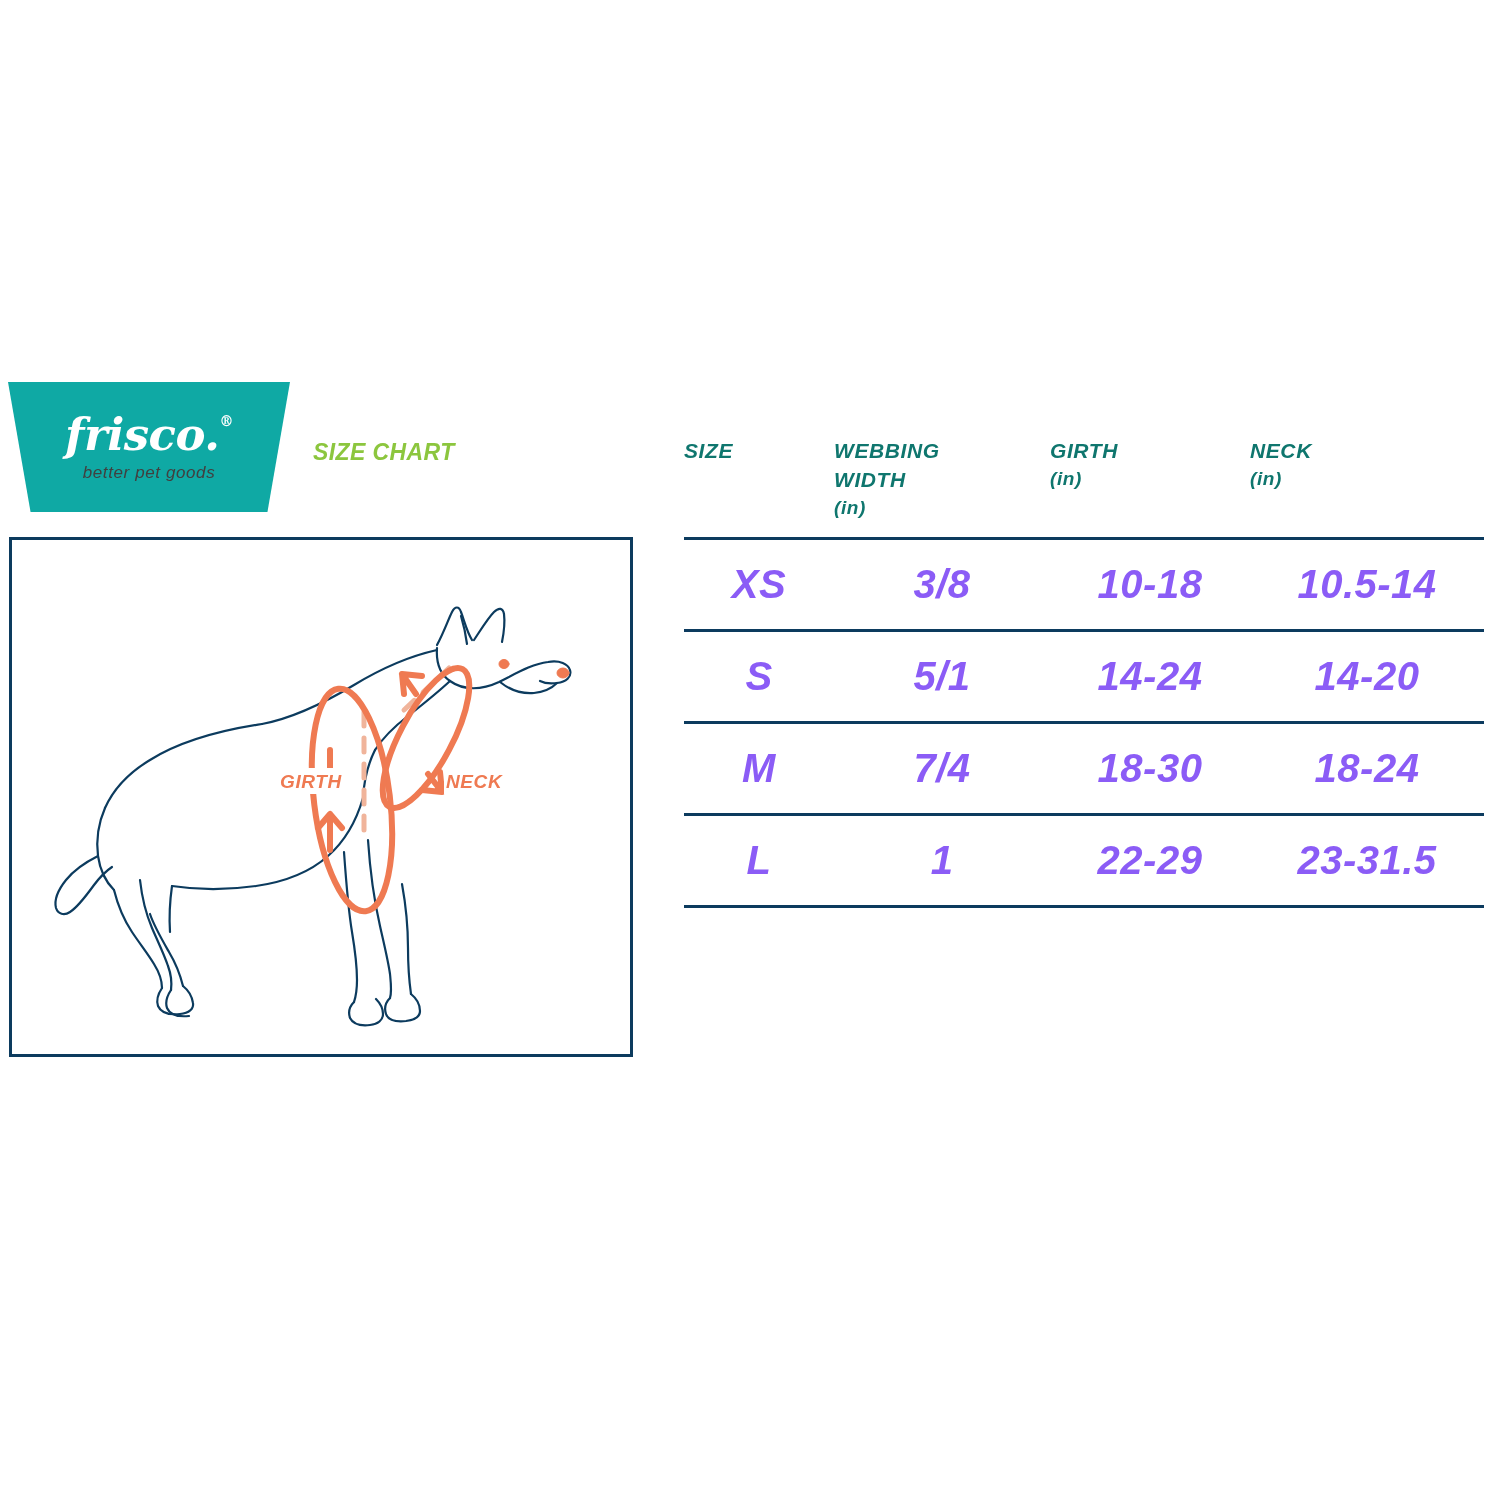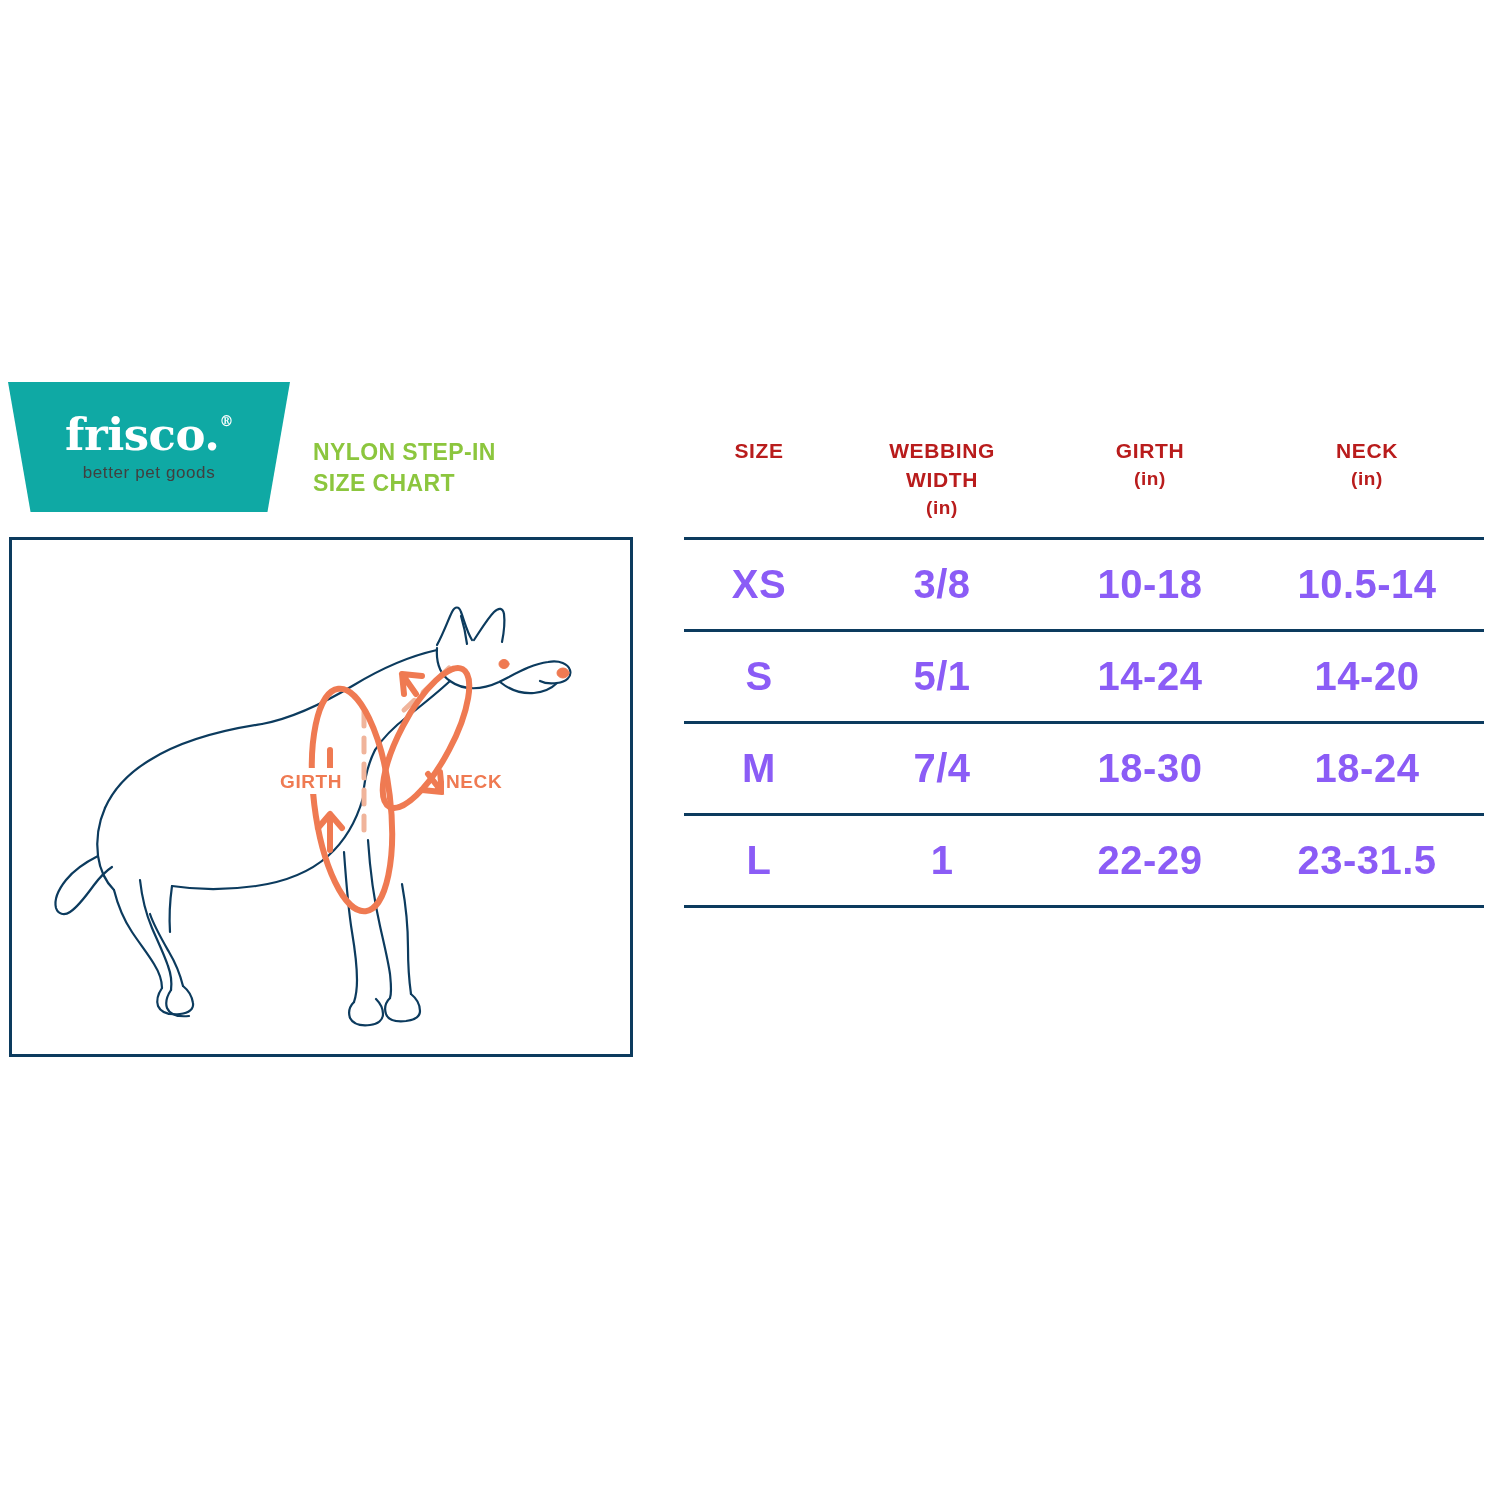--- a/index.html
+++ b/index.html
@@ -13,20 +13,21 @@
     font-family: "Liberation Sans", sans-serif;
     position: relative;
     overflow: hidden;
   }
   .sheet {
     position: absolute;
     left: 0;
     top: 0;
     width: 1300px;
     height: 1500px;
+    font-style: italic;
   }
 
   
   .logo-badge {
     position: absolute;
     left: 8px;
     top: 382px;
     width: 282px;
     height: 130px;
     background: #0fa9a4;
@@ -91,25 +92,25 @@
     left: 684px;
     top: 437px;
     width: 800px;
   }
   table.size-chart {
     border-collapse: collapse;
     width: 800px;
     table-layout: fixed;
   }
   table.size-chart th {
-    color: #b91c1c;
+    color: #0f766e;
     font-size: 21px;
     font-weight: bold;
     letter-spacing: 0.6px;
-    text-align: center;
+    text-align: left;
     vertical-align: top;
     padding: 0 0 16px 0;
     line-height: 1.38;
   }
   table.size-chart th .unit {
     font-size: 19px;
     display: block;
     font-weight: bold;
   }
   table.size-chart td {
@@ -154,21 +155,20 @@
 <body>
 
 <div class="sheet">
 
   <div class="logo-badge">
     <div class="logo-word"><span>frisco.</span><span class="reg">®</span></div>
     <div class="logo-tag">better pet goods</div>
   </div>
 
   <div class="title-block">
-    <div>NYLON STEP-IN</div>
     <div>SIZE CHART</div>
   </div>
 
   <div class="illus-box">
     <svg width="618" height="514" viewBox="0 0 618 514">
       <g fill="none" stroke="#0c3b5e" stroke-width="2.2" stroke-linejoin="round" stroke-linecap="round">
 
         <path d="M425 105 C432 92 436 80 440 72 C443 66 447 66 449 72 C452 80 455 92 460 100"></path>
         <path d="M462 100 C470 88 476 78 482 72 C487 67 491 68 492 74 C493 82 492 92 490 102"></path>
         <path d="M425 108 C424 122 428 134 438 141 C452 151 470 150 487 142 C505 133 520 124 536 122 C548 120 556 124 558 130 C560 137 554 142 545 143 C538 144 532 143 528 141"></path>

